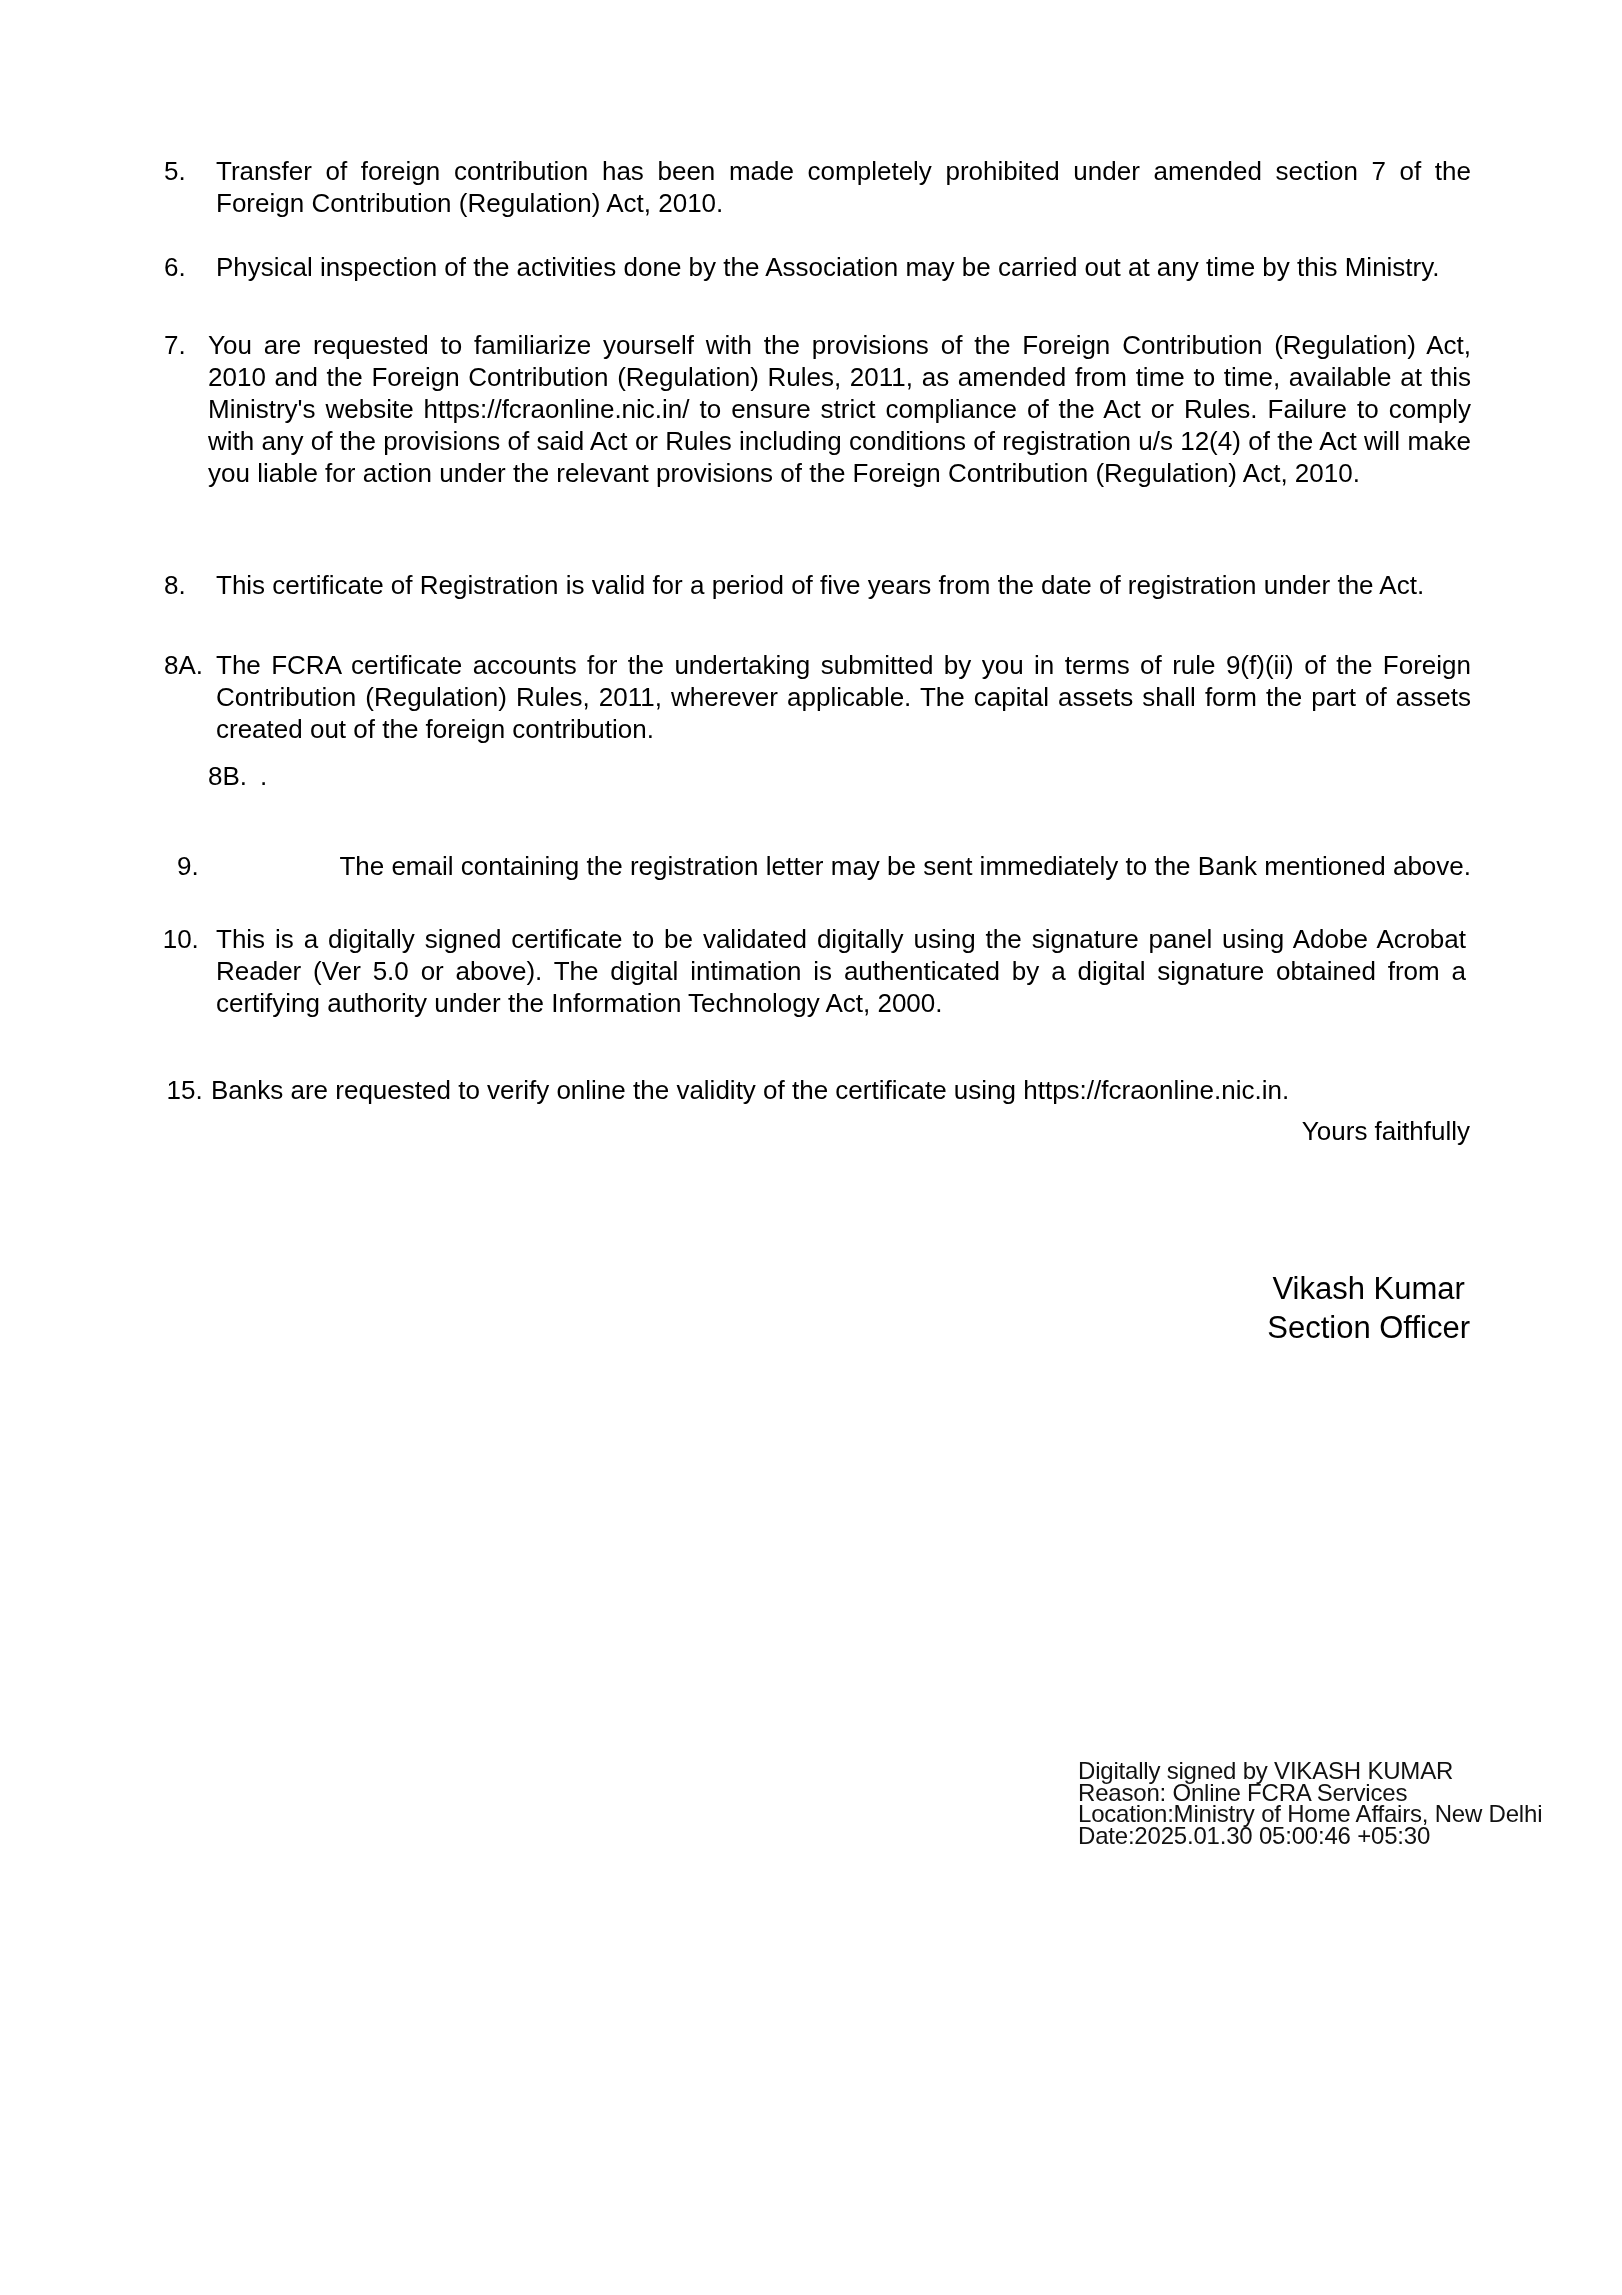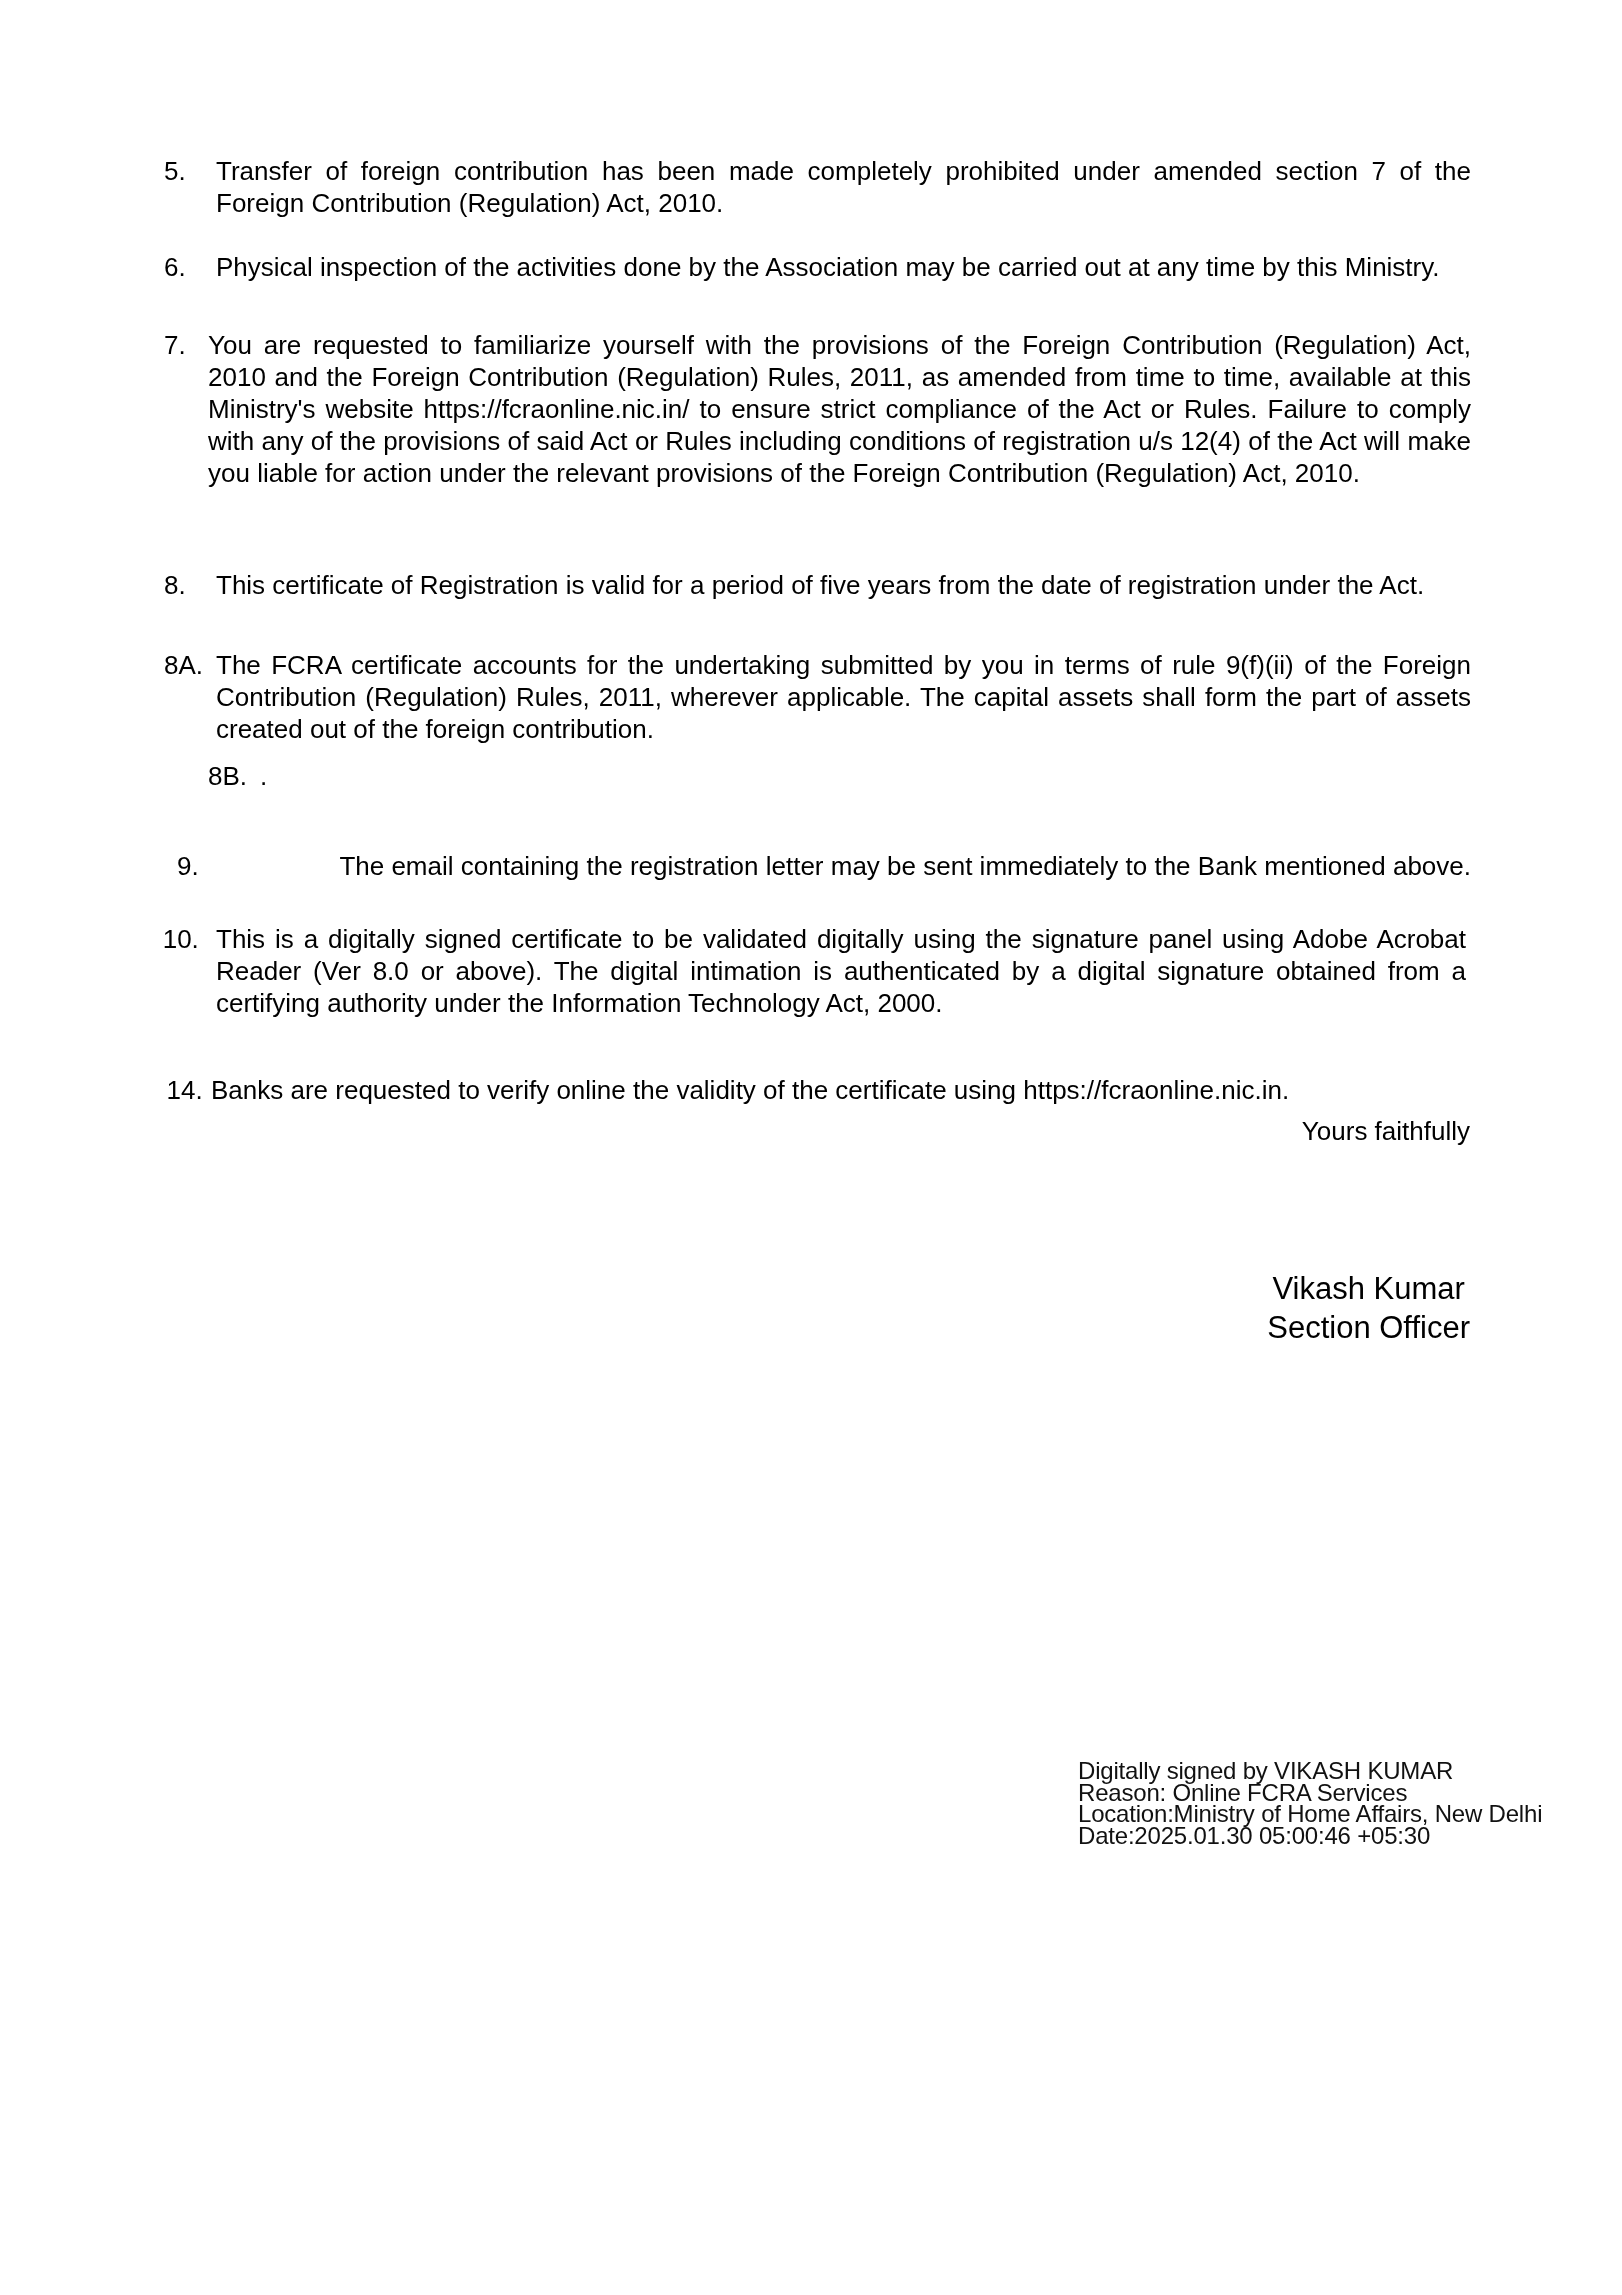--- a/index.html
+++ b/index.html
@@ -106,25 +106,25 @@
     <span class="text">.</span>
   </div>
 
   <div class="item i9" style="top:850px;">
     <span class="num">9.</span>
     <span class="text last-left" style="text-align:right;">The email containing the registration letter may be sent immediately to the Bank mentioned above.</span>
   </div>
 
   <div class="item i10" style="top:923px; width:1302px;">
     <span class="num">10.</span>
-    <span class="text">This is a digitally signed certificate to be validated digitally using the signature panel using Adobe Acrobat Reader (Ver 8.0 or above). The digital intimation is authenticated by a digital signature obtained from a certifying authority under the Information Technology Act, 2000.</span>
+    <span class="text">This is a digitally signed certificate to be validated digitally using the signature panel using Adobe Acrobat Reader (Ver 5.0 or above). The digital intimation is authenticated by a digital signature obtained from a certifying authority under the Information Technology Act, 2000.</span>
   </div>
 
   <div class="item i11" style="top:1074px;">
-    <span class="num">14.</span>
+    <span class="num">15.</span>
     <span class="text">Banks are requested to verify online the validity of the certificate using https://fcraonline.nic.in.</span>
   </div>
 
   <div class="closing">Yours faithfully</div>
 
   <div class="signer">
     <div>Vikash Kumar</div>
     <div>Section Officer</div>
   </div>
 

